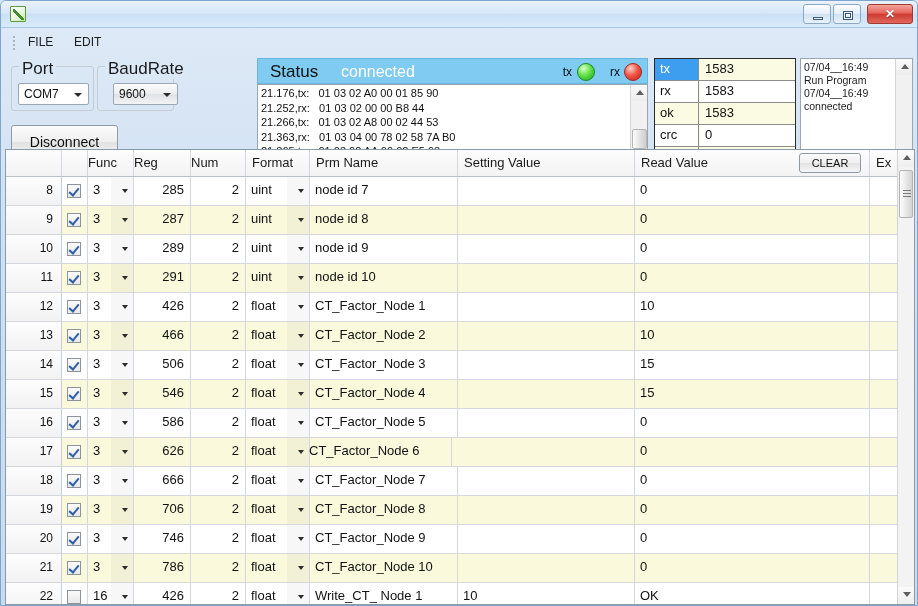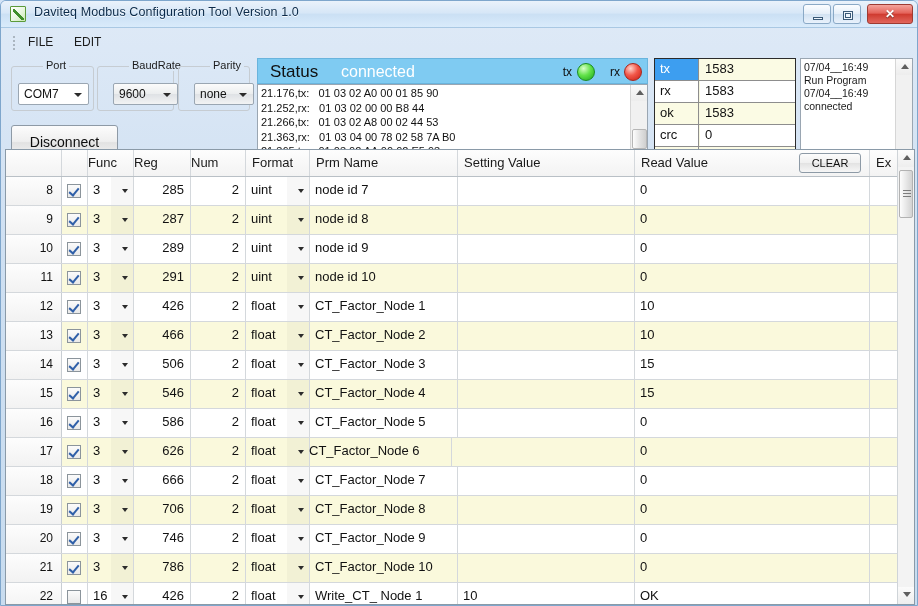--- a/index.html
+++ b/index.html
@@ -91,21 +91,21 @@
   #menu-file { left: 16px; }
   #menu-edit { left: 62px; }
 
   
   .groupbox {
     position: absolute; border: 1px solid #c6ccd2; border-radius: 3px;
     background: transparent;
   }
   .groupbox > .gb-label {
     position: absolute; top: -8px; left: 7px; padding: 0 3px;
-    background: #dbe8f6; font-size: 11px; color: #1b1b1b; margin-left: 24px;
+    background: #dbe8f6; font-size: 17px; color: #1b1b1b;
   }
   #gb-port  { left: 10px;  top: 38px; width: 83px;  height: 45px; }
   #gb-baud  { left: 96px;  top: 38px; width: 77px;  height: 45px; }
   #gb-parity{ left: 177px; top: 38px; width: 72px;  height: 45px; }
 
   .combo {
     position: absolute; left: 6px; top: 16px; height: 22px;
     border: 1px solid #9aa6b2; border-radius: 2px;
     font-size: 12px; color: #111;
   }
@@ -295,21 +295,20 @@
   }
   #grid-vscroll .grip-lines i { display:block; height:1px; background:#7d7d7d; margin-bottom:2px; }
 </style>
 </head>
 <body>
 
 <div id="window">
 
   <div id="titlebar">
     <div id="app-icon"></div>
-    <div id="title-text">Daviteq Modbus Configuration Tool Version 1.0</div>
     <div class="wbtn" id="btn-min">
       <span class="glyph"></span>
     </div>
     <div class="wbtn" id="btn-max">
       <span class="glyph"></span>
     </div>
     <div class="wbtn" id="btn-close">
       <span class="glyph">✕</span>
     </div>
   </div>
@@ -336,27 +335,20 @@
     </div>
 
     <div class="groupbox" id="gb-baud">
       <span class="gb-label">BaudRate</span>
       <div class="combo gray" id="cb-baud">
         <span class="ctext">9600</span>
         <span class="arrow"></span>
       </div>
     </div>
 
-    <div class="groupbox" id="gb-parity">
-      <span class="gb-label">Parity</span>
-      <div class="combo gray" id="cb-parity">
-        <span class="ctext">none</span>
-        <span class="arrow"></span>
-      </div>
-    </div>
 
     <div id="btn-disconnect">Disconnect</div>
 
     <div id="statusbar">
       <span id="status-label">Status</span>
       <span id="status-value">connected</span>
       <span id="tx-label">tx</span>
       <span class="led" id="led-tx"></span>
       <span id="rx-label">rx</span>
       <span class="led" id="led-rx"></span>

